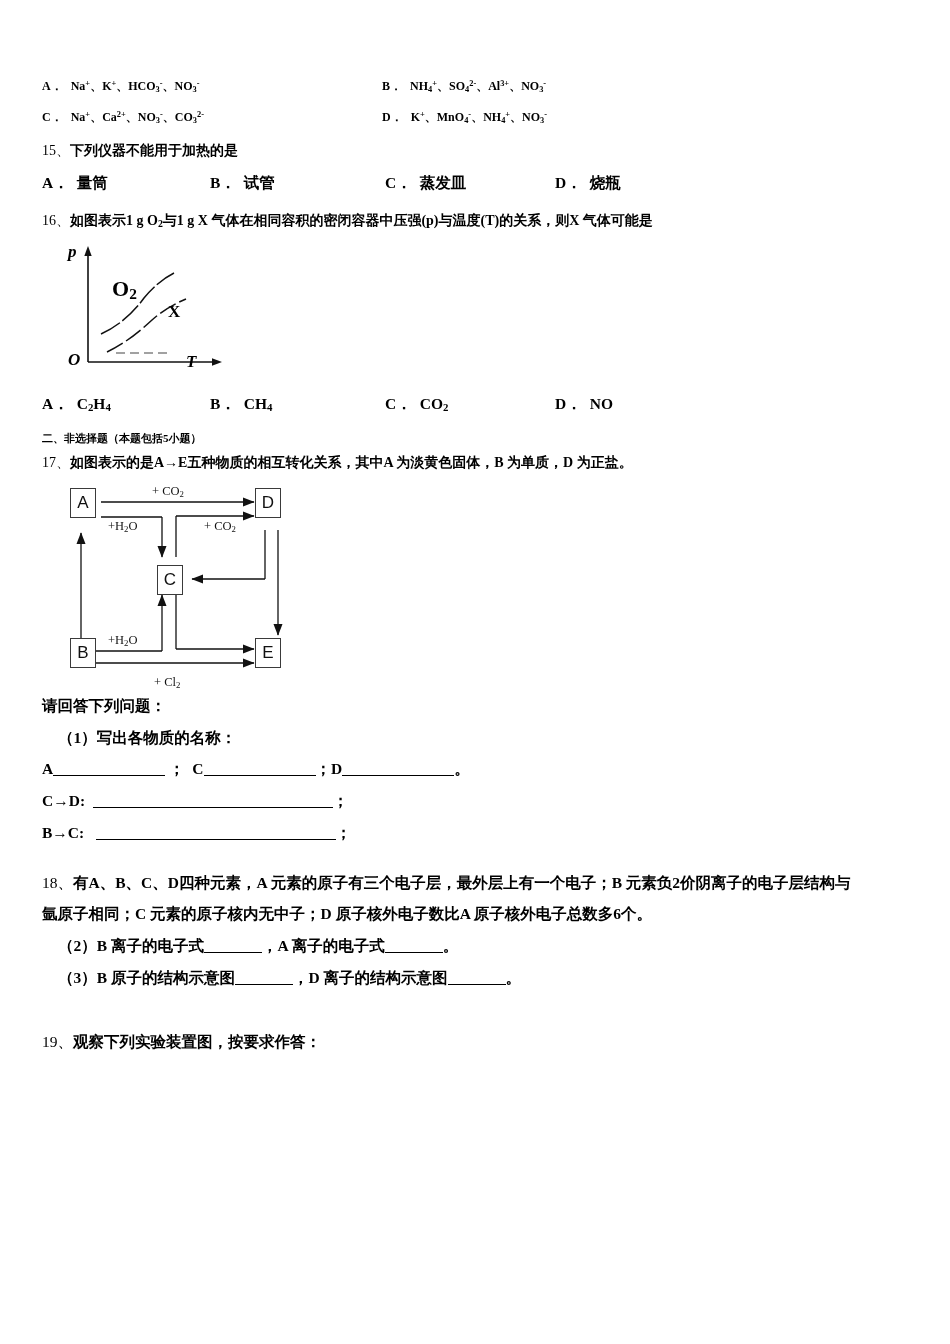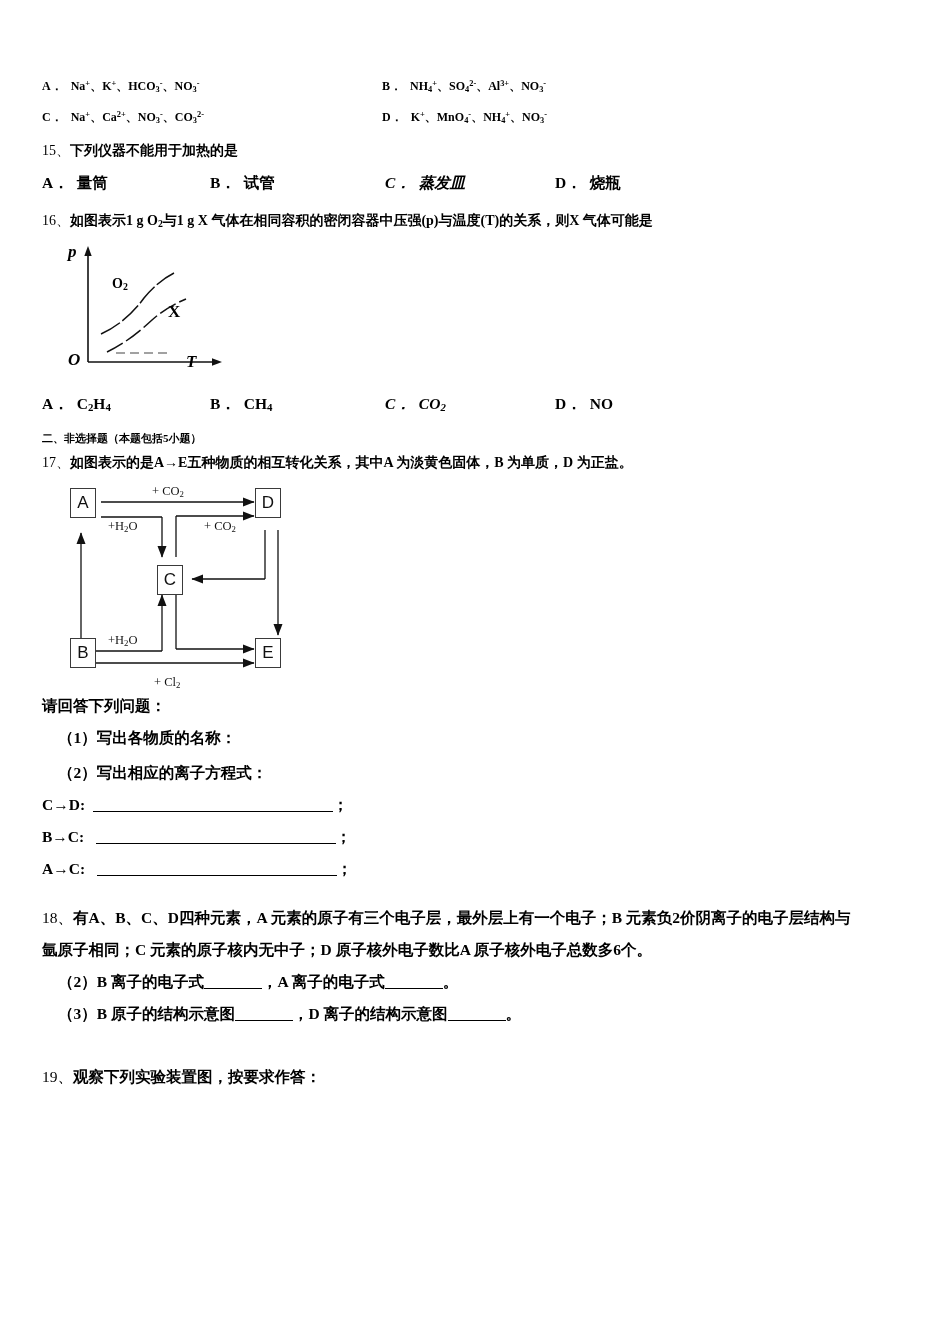--- a/index.html
+++ b/index.html
@@ -53,21 +53,21 @@
 
   .opt-row-4 {
     display: flex;
     font-size: 15.5px;
     font-weight: bold;
     margin-bottom: 10px;
   }
   .opt-row-4 .opt { width: 163px; }
   .opt-row-4 .opt.w-a { width: 168px; }
   .opt-row-4 .opt.w-b { width: 175px; }
-  .opt-row-4 .opt.w-c { width: 170px; font-style: italic; }
+  .opt-row-4 .opt.w-c { width: 170px; }
 
   .opt-label { margin-right: 8px; }
 
   sub { font-size: 0.70em; vertical-align: -0.22em; }
   sup { font-size: 0.70em; vertical-align: 0.42em; }
 
   .sect-head {
     font-size: 11px;
     font-weight: bold;
     margin: 16px 0 6px 0;
@@ -115,21 +115,21 @@
     position: absolute;
     left: 4px; top: 110px;
     font-style: italic;
     font-weight: bold;
     font-size: 17px;
   }
   .lbl-o2 {
     position: absolute;
     left: 48px; top: 36px;
     font-weight: bold;
-    font-size: 14px;
+    font-size: 22px;
   }
   .lbl-x {
     position: absolute;
     left: 104px; top: 62px;
     font-weight: bold;
     font-size: 17px;
   }
 
   
   .diagram-wrap {
@@ -293,32 +293,31 @@
     <span class="dlabel" style="left:96px; top:1px;">+ CO<sub>2</sub></span>
     <span class="dlabel" style="left:52px; top:36px;">+H<sub>2</sub>O</span>
     <span class="dlabel" style="left:148px; top:36px;">+ CO<sub>2</sub></span>
     <span class="dlabel" style="left:52px; top:150px;">+H<sub>2</sub>O</span>
     <span class="dlabel" style="left:98px; top:192px;">+ Cl<sub>2</sub></span>
   </div>
 
   <div class="para" style="margin-top:6px;">请回答下列问题：</div>
   <div class="para para-indent">（1）写出各物质的名称：</div>
 
-
-  <div class="para para-indent" style="margin-top:4px;">（2）写出相应的离子方程式：</div>
+  <div class="para">
+    A<span class="blank-line" style="width:112px;"></span>&nbsp;；&nbsp;&nbsp;C<span class="blank-line" style="width:112px;"></span>；D<span class="blank-line" style="width:112px;"></span>。
+  </div>
+
 
   <div class="para">
     <span>C→D:</span>&nbsp;&nbsp;<span class="blank-line" style="width:240px;"></span><span>；</span>
   </div>
   <div class="para">
     <span>B→C:</span>&nbsp;&nbsp;&nbsp;<span class="blank-line" style="width:240px;"></span><span>；</span>
   </div>
-  <div class="para">
-    <span>A→C:</span>&nbsp;&nbsp;&nbsp;<span class="blank-line" style="width:240px;"></span><span>；</span>
-  </div>
 
   <div class="para" style="margin-top:18px;">
     <span class="qnum">18、</span><span>有A、B、C、D四种元素，A 元素的原子有三个电子层，最外层上有一个电子；B 元素负2价阴离子的电子层结构与</span>
   </div>
   <div class="para">氩原子相同；C 元素的原子核内无中子；D 原子核外电子数比A 原子核外电子总数多6个。</div>
 
   <div class="para para-indent">
     <span>（2）B 离子的电子式</span><span class="u-short"></span><span>，A 离子的电子式</span><span class="u-short"></span><span>。</span>
   </div>
   <div class="para para-indent">

